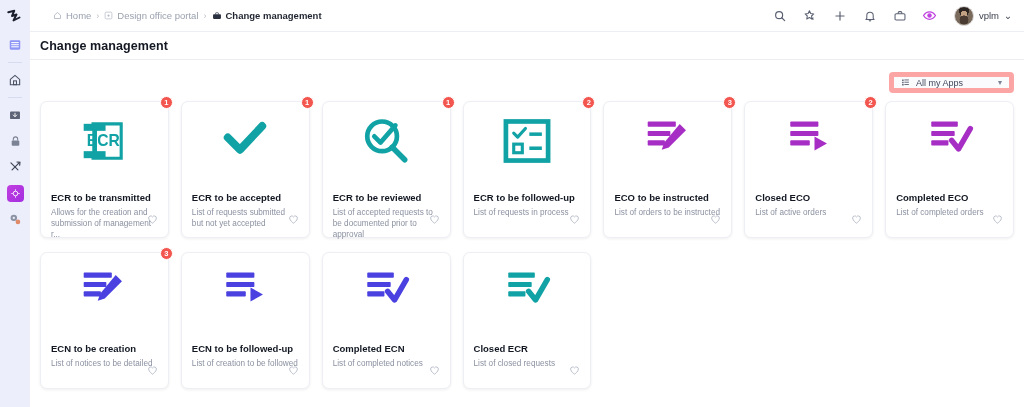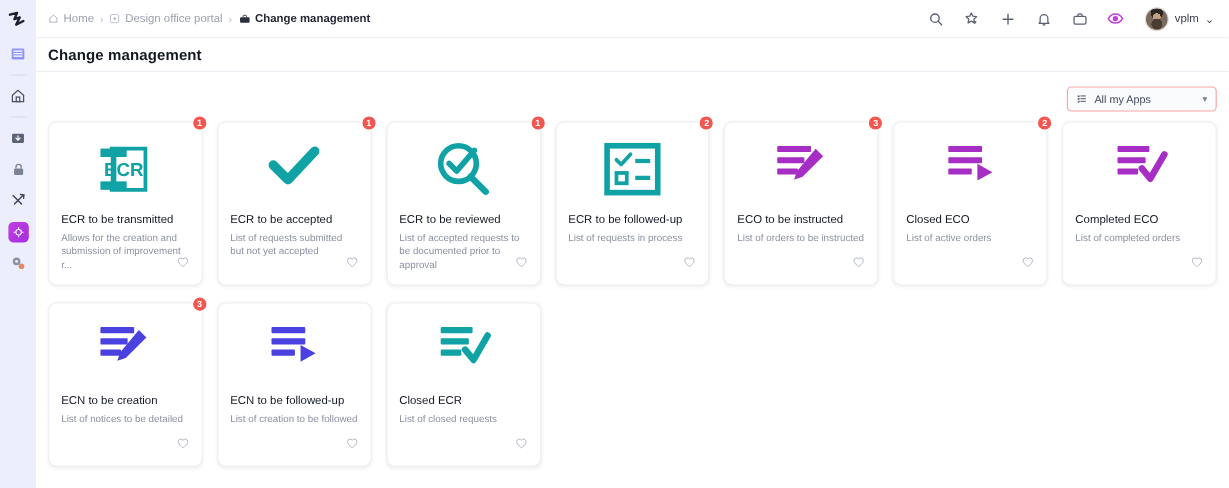--- a/index.html
+++ b/index.html
@@ -38,21 +38,21 @@
   }
 
   
   #main { flex: 1; height: 407px; display: flex; flex-direction: column; background: #fff; }
 
   
   #topbar {
     height: 32px; flex: 0 0 32px;
     border-bottom: 1px solid #eceef3;
     display: flex; align-items: center;
-    padding: 0 12px 0 10px;
+    padding: 0 12px 0 23px;
     background: #fff;
   }
   #breadcrumb { display: flex; align-items: center; gap: 5px; font-size: 9.5px; }
   .crumb { display: flex; align-items: center; gap: 4px; color: #9aa0ae; white-space: nowrap; cursor: pointer; }
   .crumb.current { color: #1f2430; font-weight: bold; cursor: default; }
   .crumb-sep { color: #b9bec9; font-size: 9px; }
   #topbar-actions { margin-left: auto; display: flex; align-items: center; gap: 14px; }
   .tb-icon { width: 16px; height: 16px; display: flex; align-items: center; justify-content: center; cursor: pointer; color: #5b6172; }
   .avatar-wrap { display: flex; align-items: center; gap: 5px; cursor: pointer; margin-left: 2px;}
   .avatar {
@@ -75,21 +75,21 @@
     border-bottom: 1px solid #eceef3;
     background: #fff;
   }
   #page-title { font-size: 12.5px; font-weight: bold; color: #141823; letter-spacing: .1px; }
 
   
   #content { flex: 1; overflow: hidden; background: #fff; padding: 0 10px; position: relative; }
   #filter-row { display: flex; justify-content: flex-end; padding: 12px 0 8px 0; }
   #apps-filter {
     width: 125px; height: 21px;
-    border: 1px solid #fca5a5; border-radius: 4px;
+    border: 5px solid #fca5a5; border-radius: 4px;
     background: #fafbfd;
     display: flex; align-items: center; gap: 6px;
     padding: 0 7px; cursor: pointer;
     font-size: 9px; color: #40465a;
   }
   #apps-filter .caret { margin-left: auto; color: #7b8295; font-size: 8px; }
 
   
   #card-grid {
     display: grid;
@@ -115,22 +115,22 @@
     font-size: 7.5px; font-weight: bold;
     display: flex; align-items: center; justify-content: center;
     border: 1.5px solid #fff;
   }
   .card-icon {
     height: 50px;
     display: flex; justify-content: center;
     margin-bottom: 12px;
   }
   .card-title {
-    font-size: 9.5px; font-weight: normal; color: #121722;
-    line-height: 12px; margin-bottom: 3px;
+    font-size: 9.5px; font-weight: bold; color: #121722;
+    line-height: 12px; margin-bottom: 3px; margin-top: 14px;
   }
   .card-desc {
     font-size: 8.2px; color: #8b91a1; line-height: 11px;
   }
   .fav-icon {
     position: absolute; bottom: 8px; right: 10px;
     color: #aeb4c2; cursor: pointer;
   }
 </style>
 </head>
@@ -294,21 +294,21 @@
     <div class="card-icon">
             <svg width="50" height="50" viewBox="0 0 64 64">
         <path d="M16 10 H54 V54 H16" fill="none" stroke="#10a2a4" stroke-width="4"></path>
         <rect x="6" y="10" width="28" height="9" fill="#10a2a4"></rect>
         <rect x="6" y="45" width="28" height="9" fill="#10a2a4"></rect>
         <rect x="17" y="17" width="6" height="30" fill="#10a2a4"></rect>
         <text x="31" y="39" font-family="Liberation Sans, sans-serif" font-size="20" font-weight="bold" fill="#10a2a4" text-anchor="middle">ECR</text>
       </svg>
           </div>
     <div class="card-title">ECR to be transmitted</div>
-    <div class="card-desc">Allows for the creation and submission of improvement r...</div>
+    <div class="card-desc">Allows for the creation and submission of management r...</div>
     <span class="fav-icon"><svg width="11" height="11" viewBox="0 0 24 24" fill="none" stroke="currentColor" stroke-width="1.8" stroke-linejoin="round">
     <path d="M12 20 C12 20 3.5 14.5 3.5 8.8 A4.6 4.6 0 0 1 12 6.4 A4.6 4.6 0 0 1 20.5 8.8 C20.5 14.5 12 20 12 20 Z"></path>
   </svg></span>
   </div>
         <div class="card">
     <span class="badge">1</span>
     <div class="card-icon">
             <svg width="50" height="46" viewBox="0 0 64 64">
         <path d="M8 30 L25 47 L56 14" fill="none" stroke="#10a2a4" stroke-width="11" stroke-linecap="round" stroke-linejoin="round"></path>
       </svg>
@@ -428,20 +428,36 @@
     <div class="card-title">ECN to be followed-up</div>
     <div class="card-desc">List of creation to be followed</div>
     <span class="fav-icon"><svg width="11" height="11" viewBox="0 0 24 24" fill="none" stroke="currentColor" stroke-width="1.8" stroke-linejoin="round">
     <path d="M12 20 C12 20 3.5 14.5 3.5 8.8 A4.6 4.6 0 0 1 12 6.4 A4.6 4.6 0 0 1 20.5 8.8 C20.5 14.5 12 20 12 20 Z"></path>
   </svg></span>
   </div>
         <div class="card">
 
     <div class="card-icon">
             <svg width="50" height="44" viewBox="0 0 64 56">
+        <rect x="8" y="7" width="34" height="6.5" rx="1" fill="#4a41e0"></rect>
+        <rect x="8" y="19" width="30" height="6.5" rx="1" fill="#4a41e0"></rect>
+        <rect x="8" y="31" width="22" height="6.5" rx="1" fill="#4a41e0"></rect>
+        <path d="M34 31 L43 42 L58 16" fill="none" stroke="#4a41e0" stroke-width="7" stroke-linecap="round" stroke-linejoin="round"></path>
+      </svg>
+          </div>
+    <div class="card-title">Completed ECN</div>
+    <div class="card-desc">List of completed notices</div>
+    <span class="fav-icon"><svg width="11" height="11" viewBox="0 0 24 24" fill="none" stroke="currentColor" stroke-width="1.8" stroke-linejoin="round">
+    <path d="M12 20 C12 20 3.5 14.5 3.5 8.8 A4.6 4.6 0 0 1 12 6.4 A4.6 4.6 0 0 1 20.5 8.8 C20.5 14.5 12 20 12 20 Z"></path>
+  </svg></span>
+  </div>
+        <div class="card">
+
+    <div class="card-icon">
+            <svg width="50" height="44" viewBox="0 0 64 56">
         <rect x="8" y="7" width="34" height="6.5" rx="1" fill="#10a2a4"></rect>
         <rect x="8" y="19" width="30" height="6.5" rx="1" fill="#10a2a4"></rect>
         <rect x="8" y="31" width="22" height="6.5" rx="1" fill="#10a2a4"></rect>
         <path d="M34 31 L43 42 L58 16" fill="none" stroke="#10a2a4" stroke-width="7" stroke-linecap="round" stroke-linejoin="round"></path>
       </svg>
           </div>
     <div class="card-title">Closed ECR</div>
     <div class="card-desc">List of closed requests</div>
     <span class="fav-icon"><svg width="11" height="11" viewBox="0 0 24 24" fill="none" stroke="currentColor" stroke-width="1.8" stroke-linejoin="round">
     <path d="M12 20 C12 20 3.5 14.5 3.5 8.8 A4.6 4.6 0 0 1 12 6.4 A4.6 4.6 0 0 1 20.5 8.8 C20.5 14.5 12 20 12 20 Z"></path>

